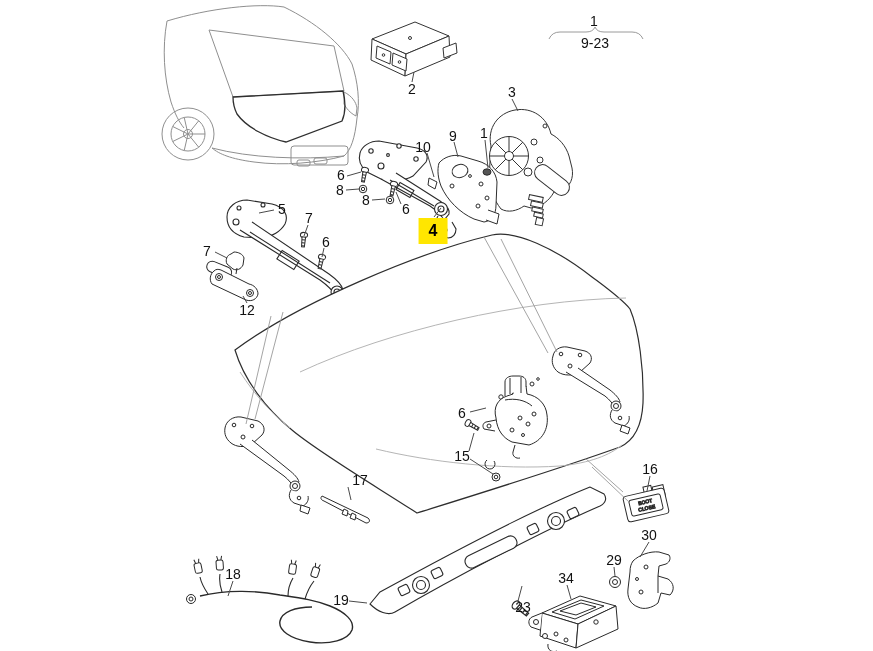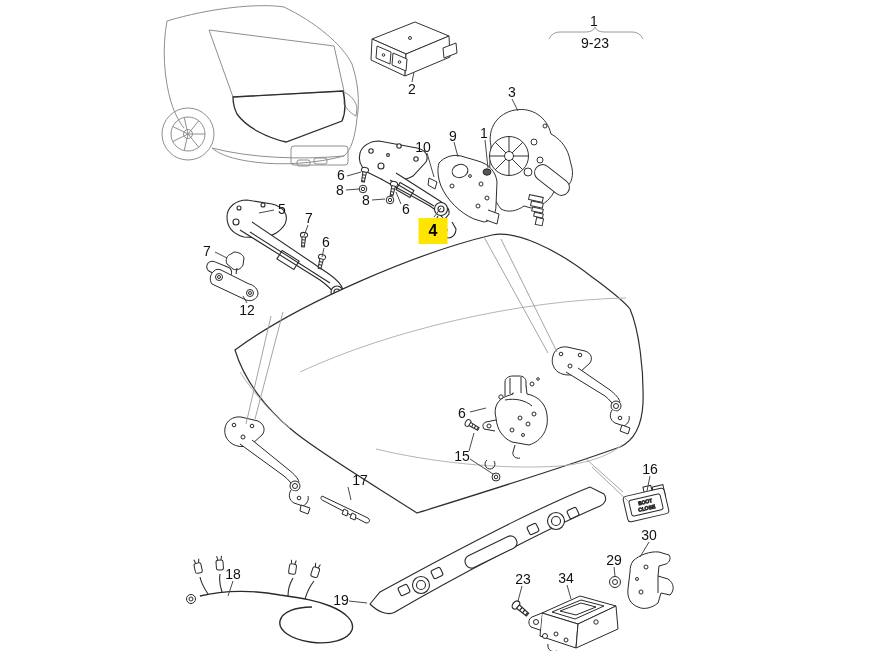--- a/index.html
+++ b/index.html
@@ -341,15 +341,15 @@
 <div class="co" style="left:207px;top:251px">7</div>
 <div class="co" style="left:462px;top:413px">6</div>
 <div class="co" style="left:462px;top:456px">15</div>
 <div class="co" style="left:650px;top:469px">16</div>
 <div class="co" style="left:360px;top:480px">17</div>
 <div class="co" style="left:233px;top:574px">18</div>
 <div class="co" style="left:341px;top:600px">19</div>
 <div class="co" style="left:649px;top:535px">30</div>
 <div class="co" style="left:614px;top:560px">29</div>
 <div class="co" style="left:566px;top:578px">34</div>
-<div class="co" style="left:523px;top:579px">23</div>
+<div class="co" style="left:523px;top:607px">23</div>
 
 </div>
 
 </body></html>

